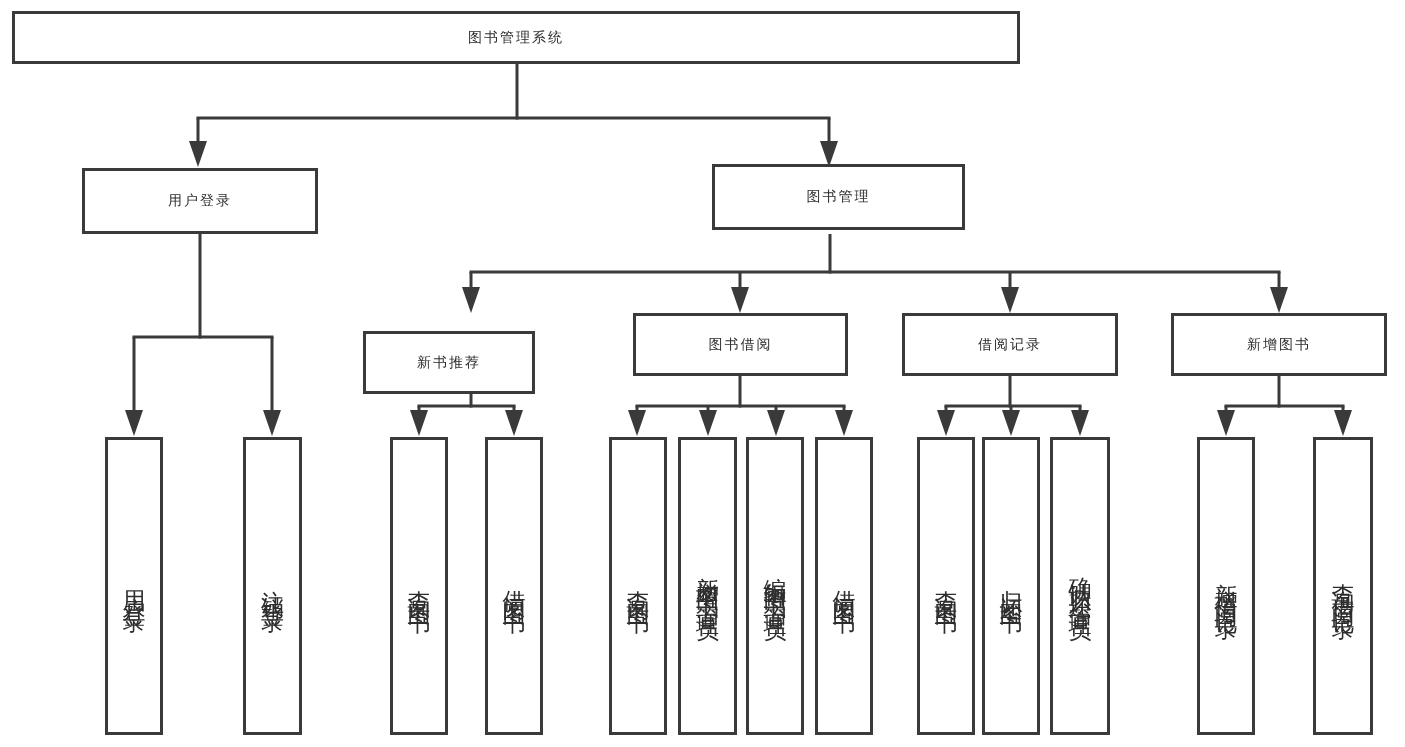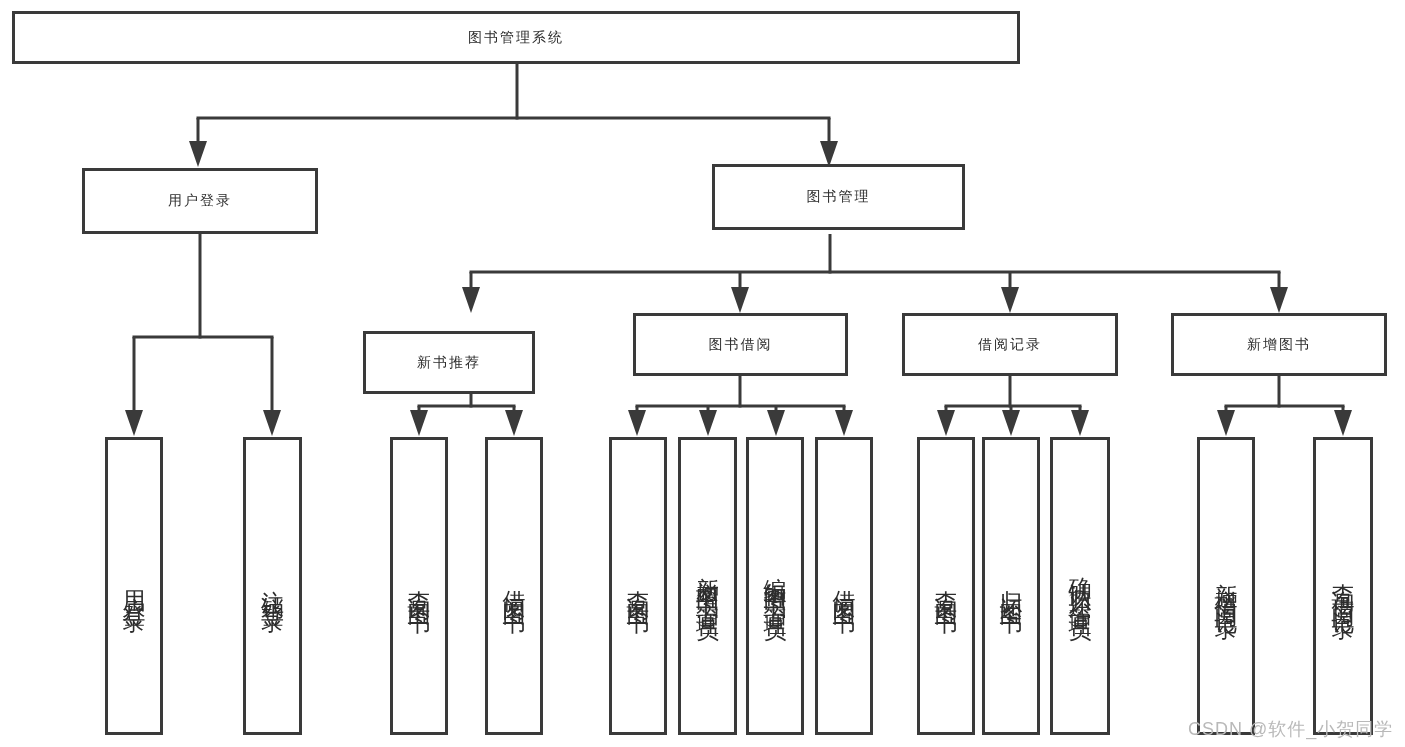--- a/index.html
+++ b/index.html
@@ -205,15 +205,14 @@
     <span class="vtext long">确认归还（管理员）</span>
   </div>
 
   <div class="leaf" style="left:1197px; width:58px;">
     <span class="vtext">新增借阅记录</span>
   </div>
   <div class="leaf" style="left:1313px; width:60px;">
     <span class="vtext">查询借阅记录</span>
   </div>
 
-  <div id="watermark">CSDN @软件_小贺同学</div>
 
 </div>
 
 </body></html>

